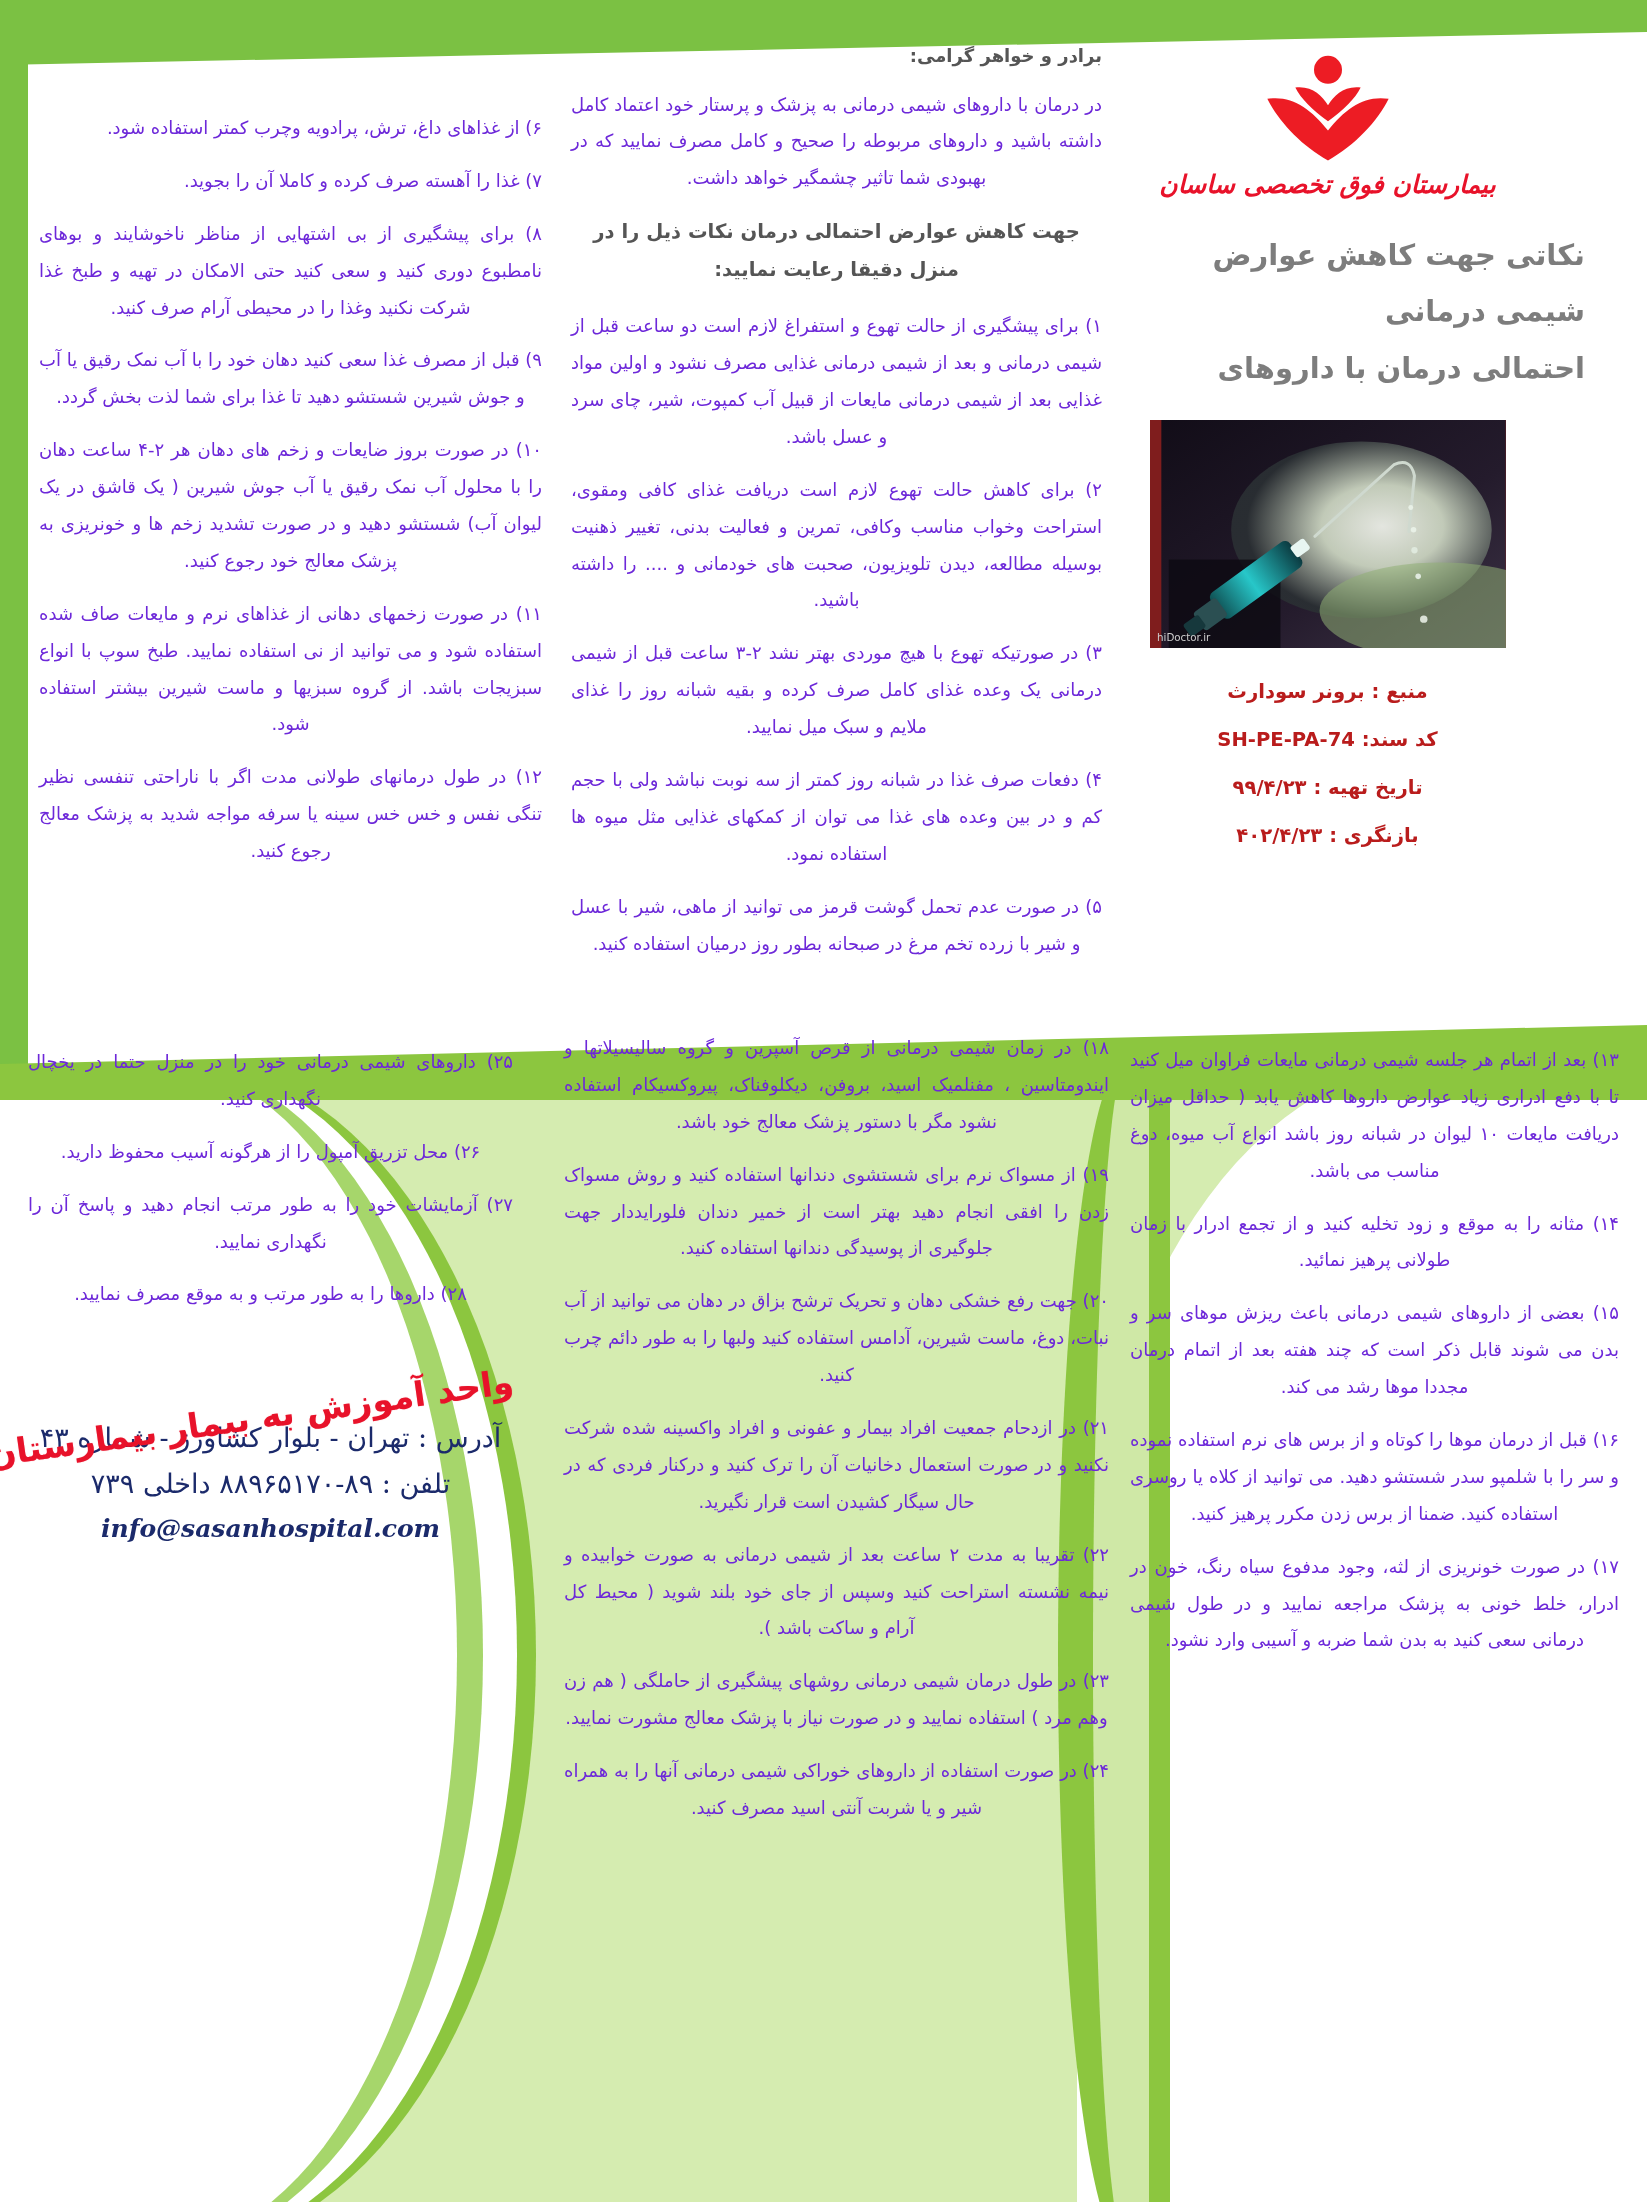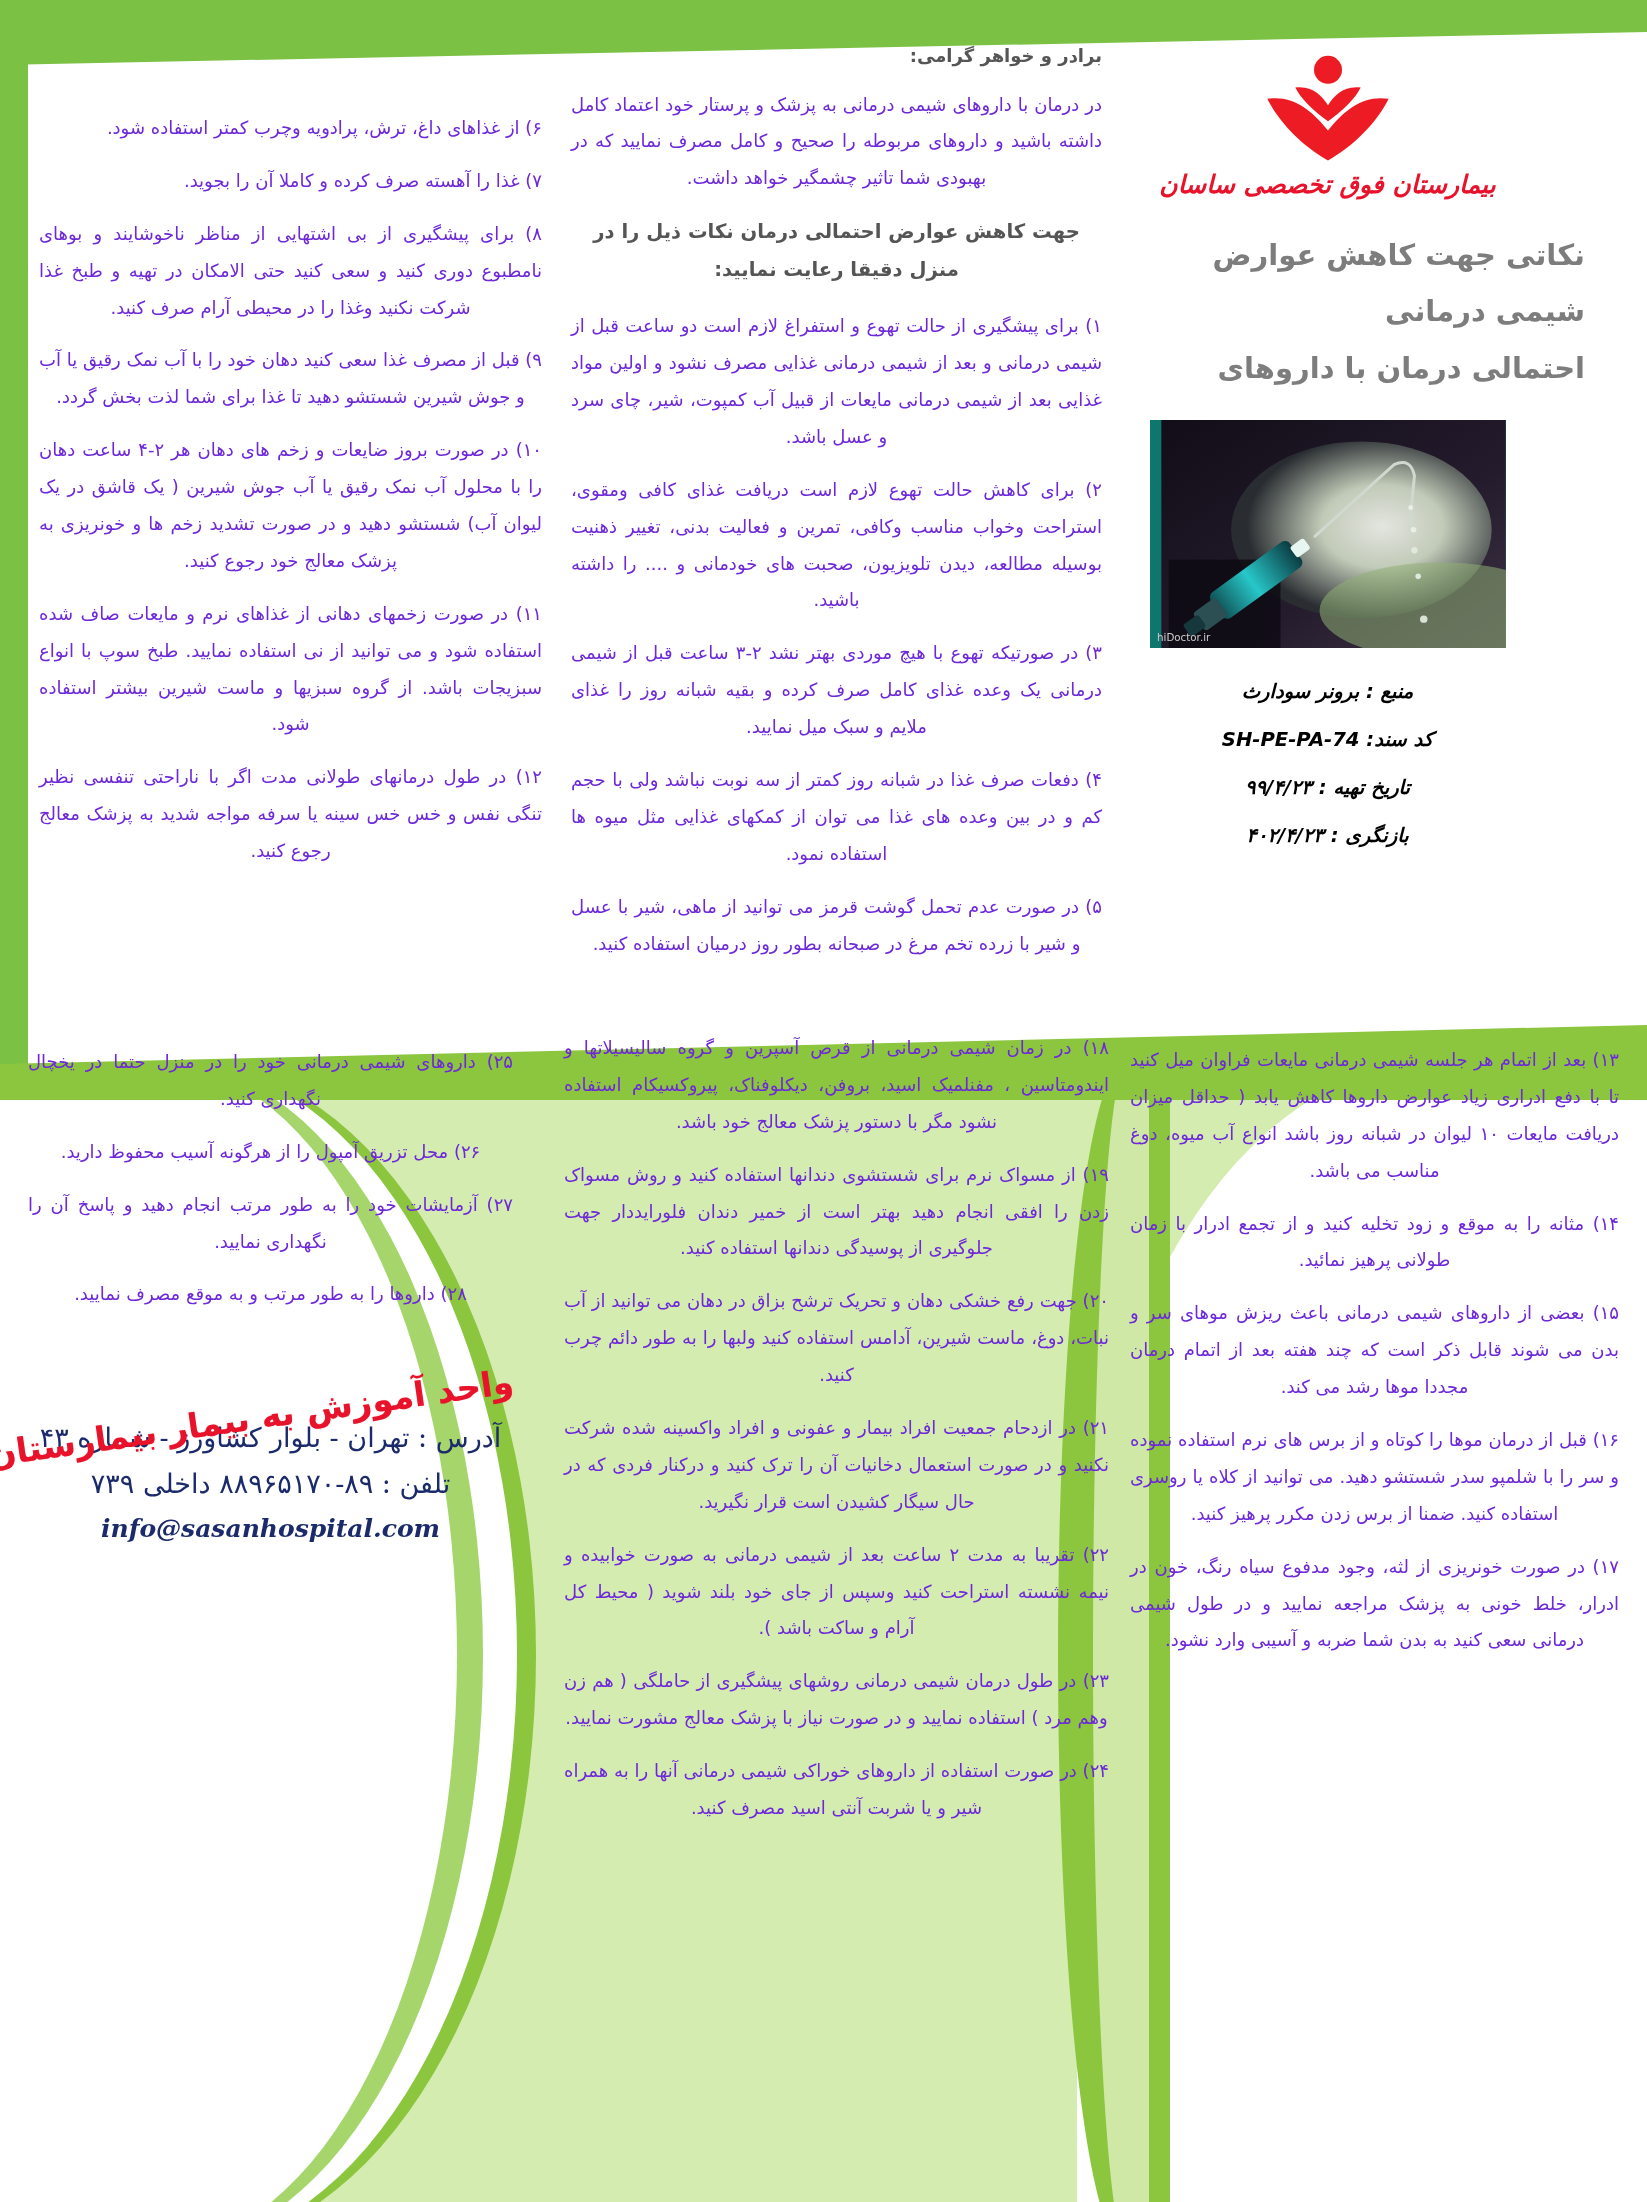--- a/index.html
+++ b/index.html
@@ -102,31 +102,30 @@
     margin-top:3.7px;color:#e8122a;font-size:25px;
     font-family:"DejaVu Serif","Liberation Serif",serif;
     font-style:italic;font-weight:bold;letter-spacing:0px;
   }
   .doc-title{
     margin-top:28px;text-align:right;color:#7d7d7d;
     font-size:29px;font-weight:bold;line-height:1.95;
   }
   .cover-photo{
     margin:24px auto 0 auto;width:356px;height:228px;position:relative;
-    overflow:hidden;background:#0f766e;
+    overflow:hidden;background:#7f1d1d;
   }
   .photo-credit{
     position:absolute;left:7.5px;bottom:5.6px;color:#cfcfcf;font-size:10.3px;
     font-family:"DejaVu Sans",sans-serif;
   }
   .meta-list{margin-top:32px;text-align:center;}
   .meta-line{
-    font-size:19.6px;font-weight:bold;color:#000000;margin-bottom:25px;
+    font-size:19.6px;font-weight:bold;color:#b91c1c;margin-bottom:25px;
     direction:rtl;
-    font-style:italic;
   }
 
   
   #col-bot-right{left:1130px;top:1042px;width:489px;}
   #col-bot-mid{left:564px;top:1030px;width:545px;}
   #col-bot-left{left:28px;top:1044px;width:485px;}
 
   .unit-title{
     color:#e8122a;font-size:34px;font-weight:bold;
     transform:rotate(-8deg);transform-origin:right center;

